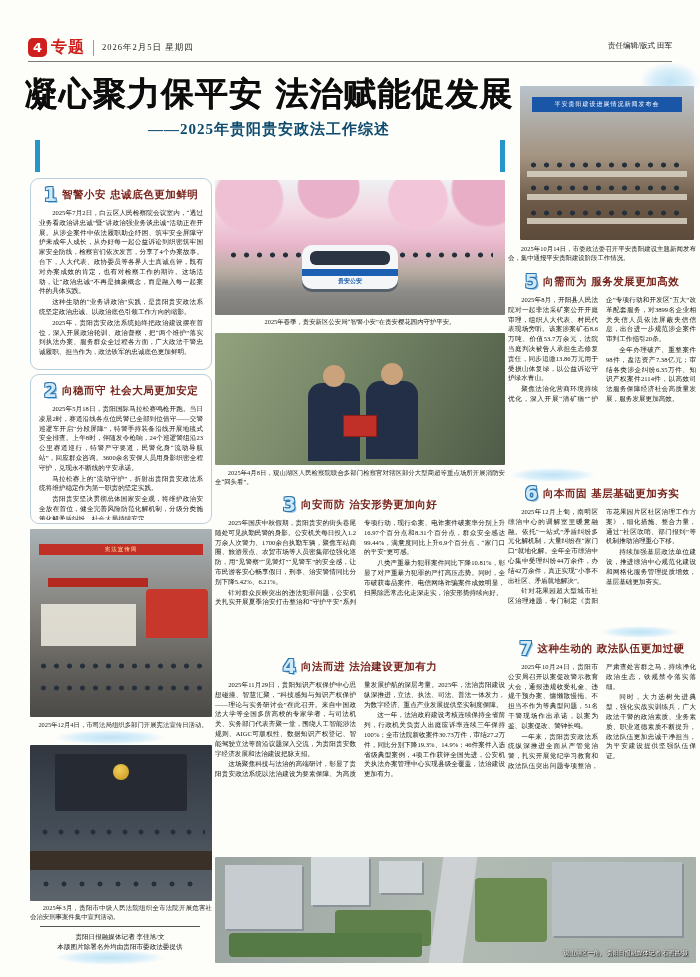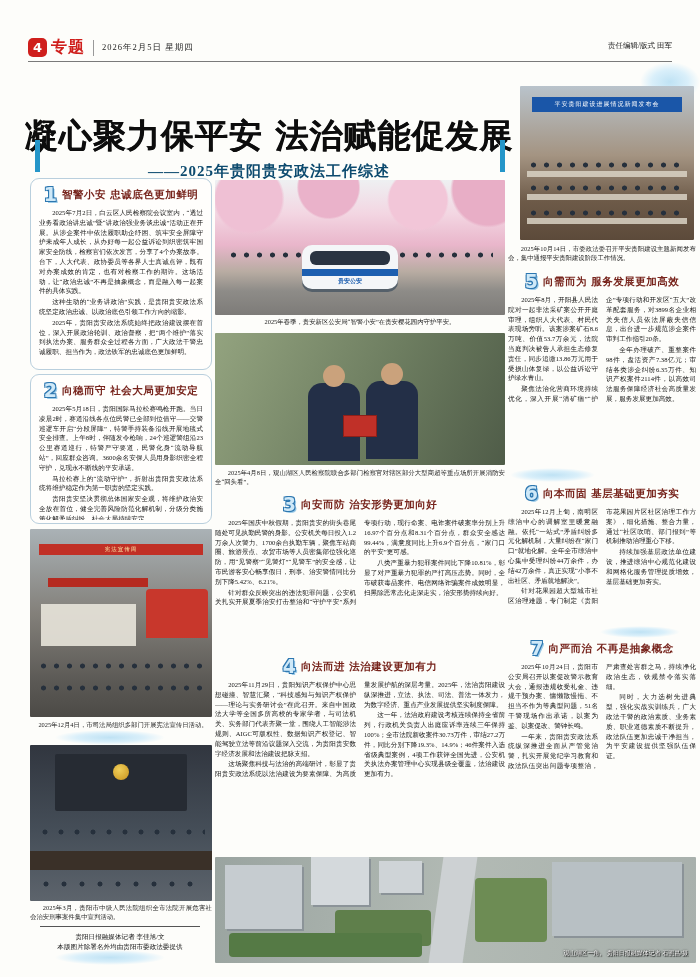--- a/index.html
+++ b/index.html
@@ -19,21 +19,21 @@
     font:900 13px/19px "DejaVu Sans",sans-serif; text-align:center;
   }
   .sect-lbl { color:#cf1f1c; font:900 16px "DejaVu Sans",sans-serif; margin-left:4px; letter-spacing:1px; }
   .hdr-div { width:1px; height:16px; background:#999; margin:0 8px; }
   .hdr-date { font-size:8.5px; color:#222; letter-spacing:1px; }
   .hdr-right { margin-left:auto; display:flex; align-items:flex-start; gap:10px; }
   .hdr-editor { font-size:7.5px; color:#222; padding-bottom:4px; }
   .masthead { color:#c01f1f; font:bold italic 23px "Liberation Serif",serif; letter-spacing:2px; line-height:1; }
   .masthead-sub { font-size:4.5px; color:#c01f1f; text-align:center; letter-spacing:2px; }
   
-  #headline { position:absolute; left:18px; top:76px; width:502px; text-align:center;margin-top:42px; }
+  #headline { position:absolute; left:18px; top:76px; width:502px; text-align:center; }
   #headline .big {
     font:900 33px/1.1 "DejaVu Sans",sans-serif; color:#0d0d0d; letter-spacing:1px;
     text-shadow:0.6px 0 #0d0d0d;
   }
   #headline .sub { font:bold 15px "Liberation Serif",serif; color:#0c4a6e; margin-top:8px; letter-spacing:1px; }
   
   #lead { position:absolute; left:35px; top:139px; width:470px; height:36px; }
   #lead .bar { position:absolute; top:1px; width:5px; height:32px; background:#2596c9; }
   #lead .bar.r { right:0; }
   #lead .bar.l { left:0; }
@@ -253,21 +253,21 @@
     <div class="sec-body two-col" style="height:122px;">
       <p>2025年12月上旬，南明区综治中心的调解室里暖意融融。依托“一站式”矛盾纠纷多元化解机制，大量纠纷在“家门口”就地化解。全年全市综治中心集中受理纠纷44万余件，办结42万余件，真正实现“小事不出社区、矛盾就地解决”。</p>
       <p>针对花果园超大型城市社区治理难题，专门制定《贵阳市花果园片区社区治理工作方案》，细化措施、整合力量，通过“社区吹哨、部门报到”等机制推动治理重心下移。</p>
       <p>持续加强基层政法单位建设，推进综治中心规范化建设和网格化服务管理提质增效，基层基础更加夯实。</p>
     </div>
   </div>
 
   <div class="sec" style="left:508px;top:639px;width:188px;height:212px;">
     <div class="sec-head">
       <span class="sec-num">7</span>
-      <span class="sec-title">向严而治 不再是抽象概念</span>
+      <span class="sec-title">这种生动的 政法队伍更加过硬</span>
     </div>
     <div class="sec-body two-col" style="height:184px;">
       <p>2025年10月24日，贵阳市公安局召开以案促改警示教育大会，通报违规收受礼金、违规干预办案、慵懒散慢拖、不担当不作为等典型问题，51名干警现场作出承诺，以案为鉴、以案促改、警钟长鸣。</p>
       <p>一年来，贵阳贵安政法系统纵深推进全面从严管党治警，扎实开展党纪学习教育和政法队伍突出问题专项整治，严肃查处害群之马，持续净化政治生态，铁规禁令落实落细。</p>
       <p>同时，大力选树先进典型，强化实战实训练兵，广大政法干警的政治素质、业务素质、职业道德素质不断提升，政法队伍更加忠诚干净担当，为平安建设提供坚强队伍保证。</p>
     </div>
   </div>
 
   <div class="photo" style="left:215px;top:857px;width:481px;height:106px;background:linear-gradient(100deg,#9aa4a0,#b2bab4 50%,#a8b0ac);">
     <div class="city-bld" style="left:2%;top:8%;width:16%;height:60%;"></div>

